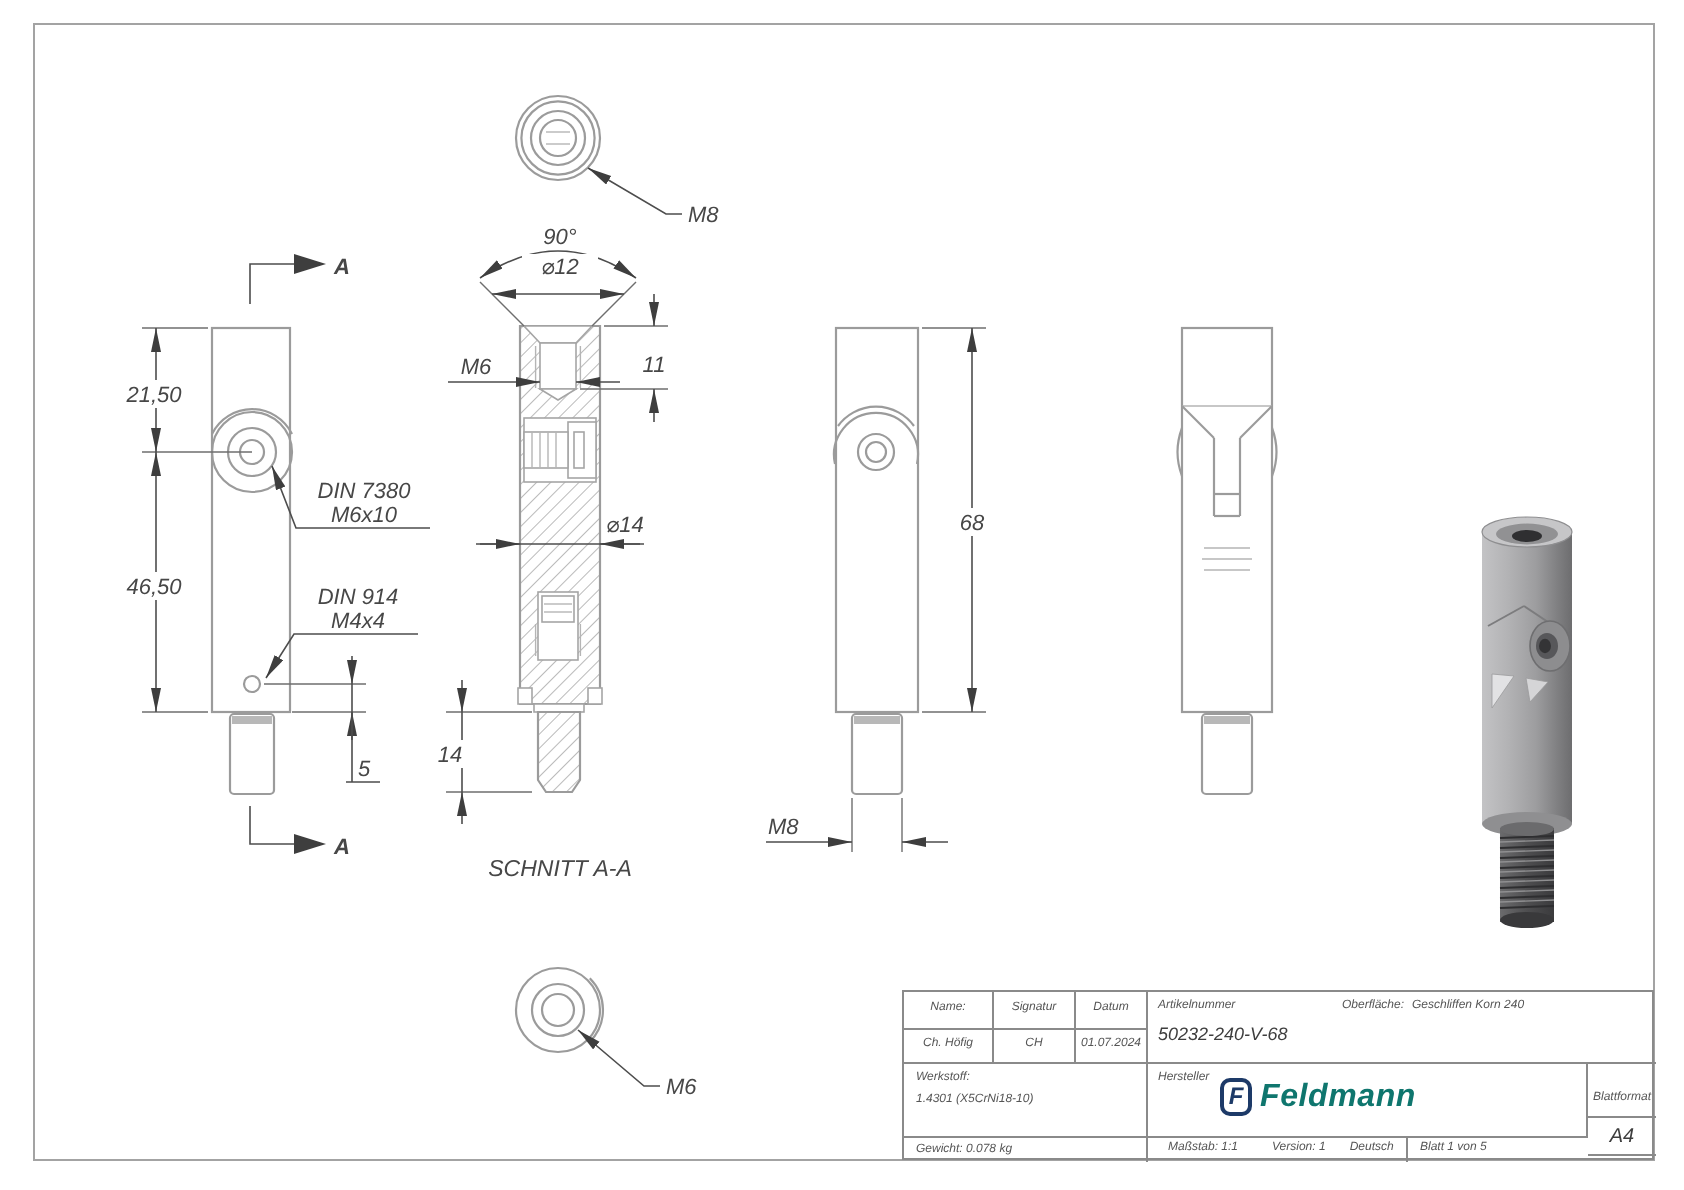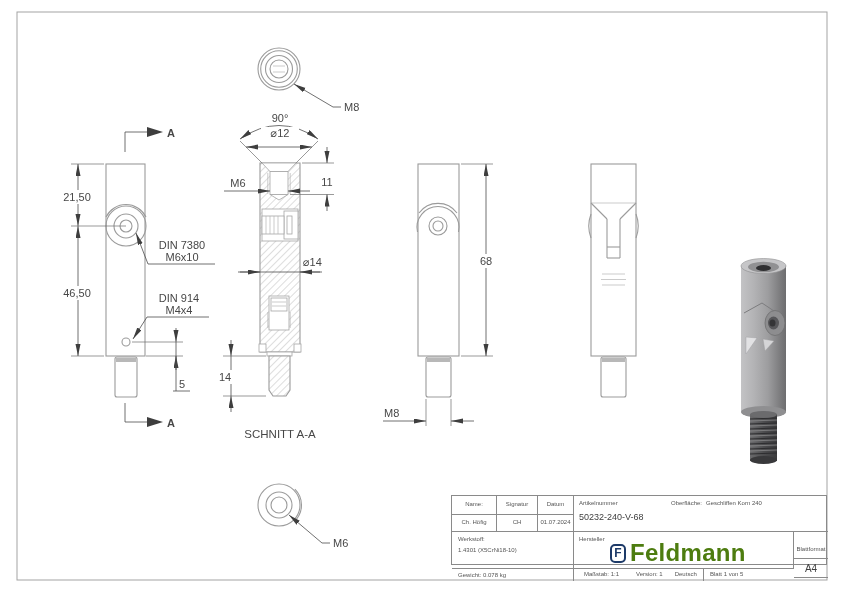--- a/index.html
+++ b/index.html
@@ -1,41 +1,41 @@
 <!DOCTYPE html>
 <html><head>
 <meta charset="utf-8">
 <style>
   html,body{margin:0;padding:0;background:#fff;}
   .canvas{position:relative;width:842px;height:595px;background:#ffffff;overflow:hidden;
-          font-family:"Liberation Sans","DejaVu Sans",sans-serif;}
+          font-family:"Liberation Sans","DejaVu Sans",sans-serif;font-style:italic;}
   svg text{font-family:"Liberation Sans","DejaVu Sans",sans-serif;fill:#474747;}
   .part{fill:#ffffff;stroke:#9b9b9b;stroke-width:1.1;}
   .pline{fill:none;stroke:#9b9b9b;stroke-width:1.1;}
   .inner{fill:#ffffff;stroke:#a5a5a5;stroke-width:0.8;}
   .iline{fill:none;stroke:#b5b5b5;stroke-width:0.7;}
   .dim{fill:none;stroke:#4d4d4d;stroke-width:0.8;}
   .ext{fill:none;stroke:#6e6e6e;stroke-width:0.7;}
   .bg{fill:#ffffff;}
   .dtext{font-size:11px;}
   .stext{font-size:11.5px;}
   .atext{font-size:11px;font-weight:bold;}
   
-  .tblock{position:absolute;left:451px;top:495px;width:376px;height:70px;
+  .tblock{position:absolute;left:451px;top:495px;width:376px;height:85px;
           border:1px solid #8a8a8a;box-sizing:border-box;color:#555;background:#fff;}
   .cell{position:absolute;box-sizing:border-box;font-size:6px;line-height:1.2;color:#555;}
   .bR{border-right:1px solid #8a8a8a;} .bB{border-bottom:1px solid #8a8a8a;}
   .ctr{display:flex;align-items:center;justify-content:center;text-align:center;}
   .artval{font-size:9px;color:#3e3e3e;margin-top:2px;}
   .bigval{font-size:10px;color:#3e3e3e;}
   .logo{position:absolute;left:36px;top:7px;display:flex;align-items:center;gap:4px;}
   .logo-mark{width:16px;height:19px;border:2.5px solid #1d3a68;border-radius:5px;
              display:flex;align-items:center;justify-content:center;
              color:#1d3a68;font-size:12px;font-weight:bold;box-sizing:border-box;}
-  .logo-text{color:#4d7c0f;font-size:24px;font-weight:600;letter-spacing:0.3px;}
+  .logo-text{color:#0f766e;font-size:16px;font-weight:600;letter-spacing:0.3px;}
   .rowline{display:flex;align-items:center;height:100%;}
 </style>
 </head>
 <body>
 
 <div class="canvas">
 
 <svg width="842" height="595" viewBox="0 0 842 595">
   <defs>
     <marker id="ar" orient="auto-start-reverse" markerWidth="13" markerHeight="6" refX="12" refY="2.5" markerUnits="userSpaceOnUse">

